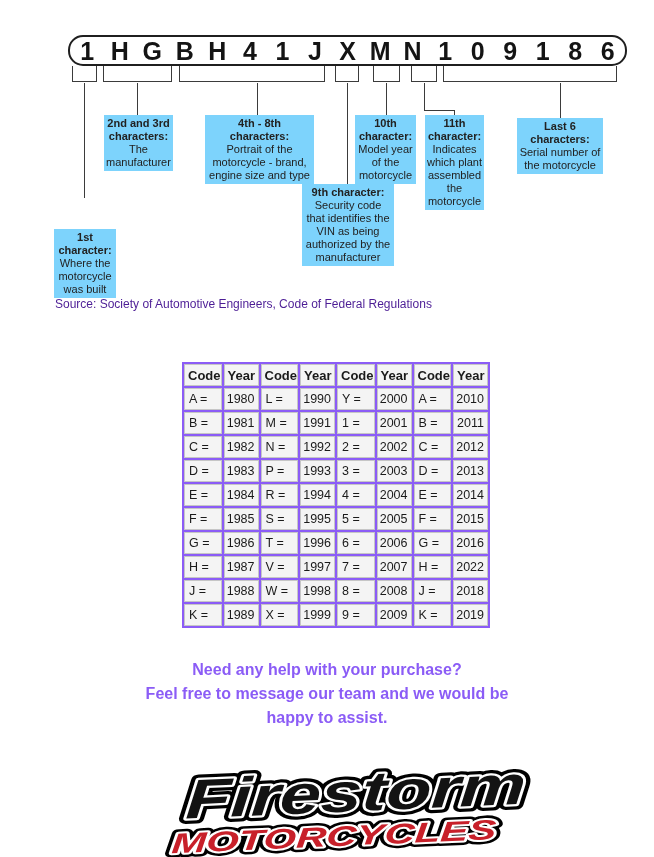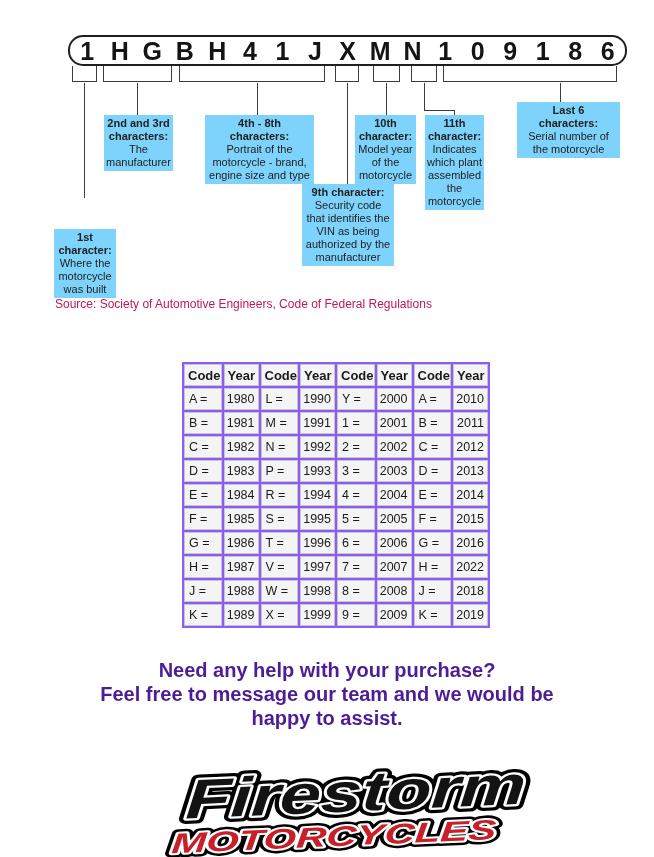--- a/index.html
+++ b/index.html
@@ -28,41 +28,41 @@
 
   
   .legend-box {
     position:absolute; background:#7dd3fc; box-sizing:border-box;
     text-align:center; font-size:11px; line-height:13px; color:#222;
     padding:2px 0;
   }
   .legend-title { font-weight:bold; }
 
   .source-note {
-    position:absolute; left:55px; top:297px; font-size:12px; color:#be185d;
+    position:absolute; left:55px; top:297px; font-size:12px; color:#4c1d95;
   }
 
   
   .year-table {
     position:absolute; left:182px; top:362px;
     border-collapse:separate; border-spacing:2px; background:#8b5cf6;
   }
   .year-table th, .year-table td {
     border:1px solid #c6c6c6; background:#f4f4f4;
     height:20px; font-size:12.5px; padding:0; white-space:nowrap;
   }
   .year-table th { font-weight:bold; text-align:left; padding-left:3px; font-size:13px; }
   .year-table th.col-code, .year-table td.code { width:29px; }
   .year-table th.col-year, .year-table td.year { width:30px; }
   .year-table td.code { text-align:left; padding-left:4px; }
   .year-table td.year { text-align:right; padding-right:3px; }
 
   .help-text {
     position:absolute; left:0; right:0; top:658px; text-align:center;
-    font-weight:bold; font-size:20px; line-height:24px; color:#4c1d95;
+    font-weight:bold; font-size:16px; line-height:24px; color:#8b5cf6;
   }
 
   .logo {
     position:absolute; left:130px; top:762px; width:410px; height:96px;
     transform:rotate(-2.5deg);
   }
   .logo svg { display:block; }
   .logo text { font-family:"Liberation Sans", sans-serif; font-weight:bold; font-style:italic; }
 </style>
 </head>
@@ -146,21 +146,21 @@
       </div>
       <div class="legend-box" style="left: 425px; top: 115px; width: 59px;">
         <div class="legend-title">11th</div>
         <div class="legend-title">character:</div>
         <div class="legend-body">Indicates</div>
         <div class="legend-body">which plant</div>
         <div class="legend-body">assembled</div>
         <div class="legend-body">the</div>
         <div class="legend-body">motorcycle</div>
       </div>
-      <div class="legend-box" style="left: 517px; top: 102px; width: 103px;">
+      <div class="legend-box" style="left: 517px; top: 118px; width: 86px;">
         <div class="legend-title">Last 6</div>
         <div class="legend-title">characters:</div>
         <div class="legend-body">Serial number of</div>
         <div class="legend-body">the motorcycle</div>
       </div>
     </div>
 
   <div class="source-note">Source:  Society of Automotive Engineers, Code of Federal Regulations</div>
 
   <table class="year-table">

